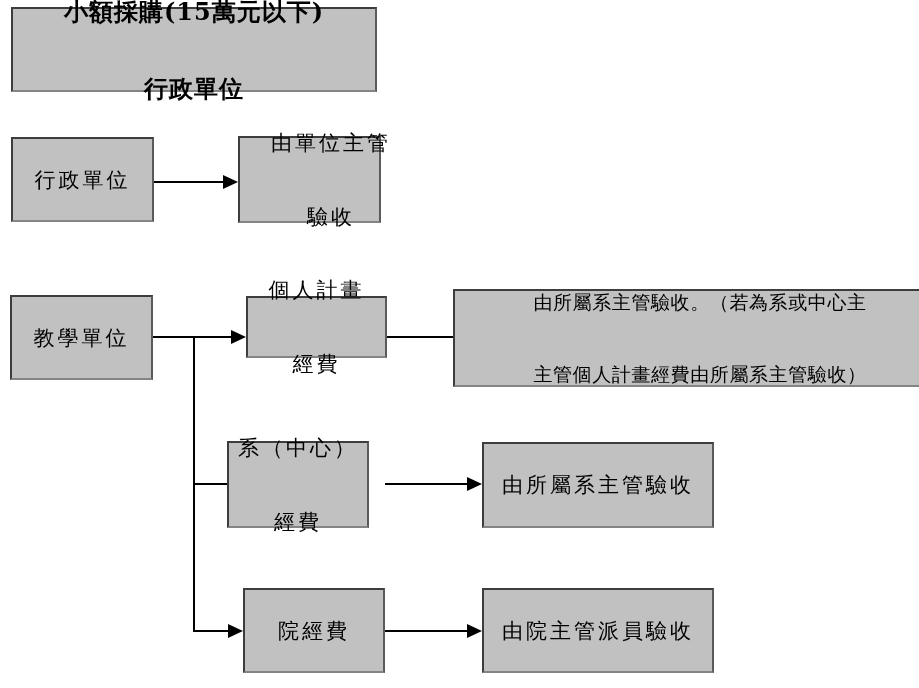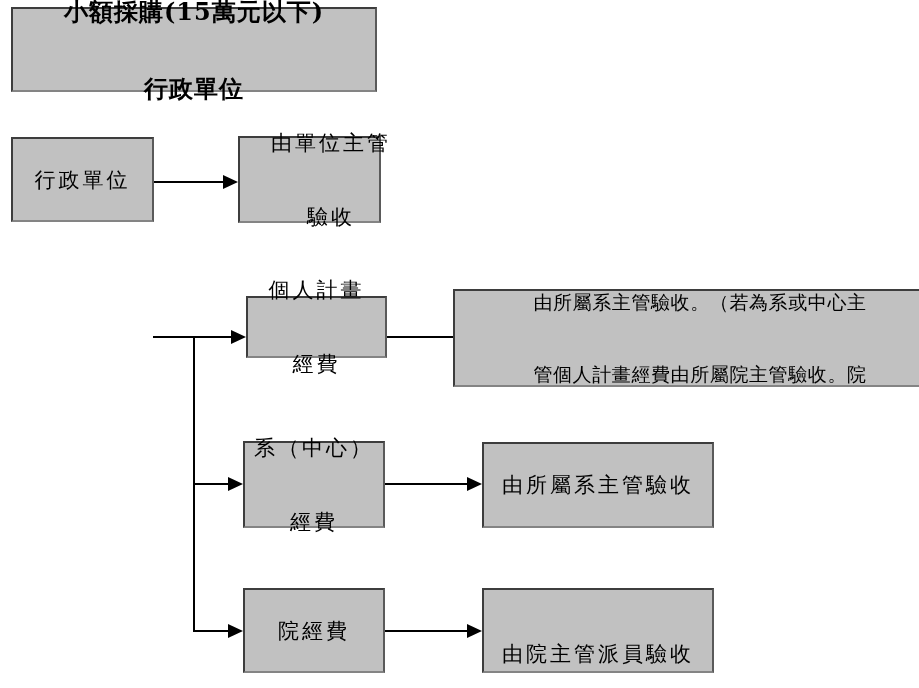--- a/index.html
+++ b/index.html
@@ -66,24 +66,24 @@
     border-left: 15px solid var(--line, #000000);
   }
 
   
   #title-box        { left: 11px;  top: 7px;   width: 366px; height: 85px; }
   #admin-unit-box   { left: 11px;  top: 137px; width: 143px; height: 85px; justify-content: center; }
   #admin-result-box { left: 238px; top: 136px; width: 143px; height: 87px; padding-left: 43px; }
   #teaching-box     { left: 10px;  top: 295px; width: 143px; height: 85px; }
   #personal-box     { left: 246px; top: 296px; width: 141px; height: 62px; }
   #personal-result-box { left: 453px; top: 289px; width: 494px; height: 98px; }
-  #dept-box         { left: 243px; top: 441px; width: 142px; height: 87px; }
+  #dept-box         { left: 227px; top: 441px; width: 142px; height: 87px; }
   #dept-result-box  { left: 482px; top: 442px; width: 232px; height: 86px; }
   #college-box      { left: 243px; top: 588px; width: 142px; height: 85px; }
-  #college-result-box { left: 482px; top: 588px; width: 232px; height: 85px; justify-content: flex-end; }
+  #college-result-box { left: 482px; top: 588px; width: 232px; height: 85px; }
 
   
   #a1-line { left: 154px; top: 181px; width: 69px; }
   #a1-head { left: 223px; top: 175px; }
   #a2-line { left: 153px; top: 336px; width: 78px; }
   #a2-head { left: 231px; top: 330px; }
   #branch-vline { left: 193px; top: 336px; height: 296px; }
   #a3-line { left: 193px; top: 483px; width: 35px; }
   #a3-head { left: 228px; top: 477px; }
   #a4-line { left: 193px; top: 630px; width: 35px; }
@@ -108,38 +108,41 @@
   <div class="box std" id="admin-unit-box">
     <div class="line-text">行政單位</div>
   </div>
   <div class="hline" id="a1-line"></div>
   <div class="ahead" id="a1-head"></div>
   <div class="box std" id="admin-result-box">
     <div class="line-text">由單位主管</div>
     <div class="line-text">驗收</div>
   </div>
 
+  <div class="box std" id="teaching-box">
+    <div class="line-text">教學單位</div>
+  </div>
 
   <div class="hline" id="a2-line"></div>
   <div class="ahead" id="a2-head"></div>
   <div class="vline" id="branch-vline"></div>
   <div class="hline" id="a3-line"></div>
   <div class="ahead" id="a3-head"></div>
   <div class="hline" id="a4-line"></div>
   <div class="ahead" id="a4-head"></div>
 
   <div class="box std" id="personal-box">
     <div class="line-text">個人計畫</div>
     <div class="line-text">經費</div>
   </div>
   <div class="hline" id="a5-line"></div>
   <div class="ahead" id="a5-head"></div>
   <div class="box big" id="personal-result-box">
     <div class="line-text">由所屬系主管驗收。（若為系或中心主</div>
-    <div class="line-text">管個人計畫經費由所屬院主管驗收。院</div>
+    <div class="line-text">主管個人計畫經費由所屬系主管驗收）</div>
   </div>
 
   <div class="box std" id="dept-box">
     <div class="line-text">系（中心）</div>
     <div class="line-text">經費</div>
   </div>
   <div class="hline" id="a6-line"></div>
   <div class="ahead" id="a6-head"></div>
   <div class="box std" id="dept-result-box">
     <div class="line-text">由所屬系主管驗收</div>

